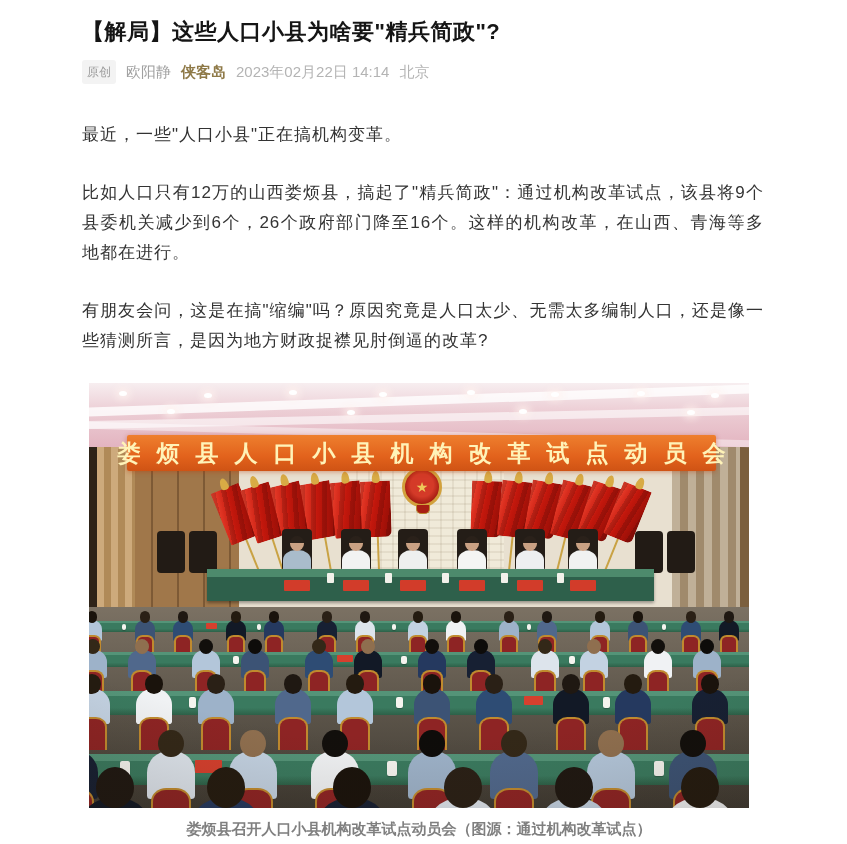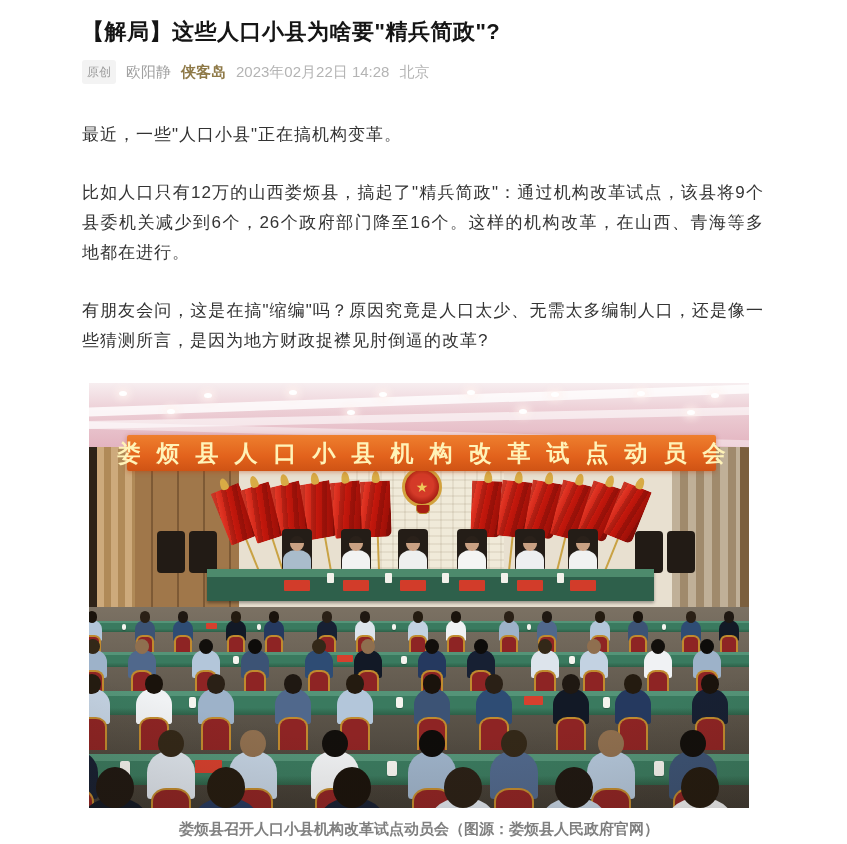--- a/index.html
+++ b/index.html
@@ -120,21 +120,21 @@
 <body>
 
 <div class="content">
 
   <h1 class="title">【解局】这些人口小县为啥要"精兵简政"?</h1>
 
   <div class="byline">
     <span class="badge">原创</span>
     <span class="author">欧阳静</span>
     <span class="account">侠客岛</span>
-    <span class="datetime">2023年02月22日 14:28</span>
+    <span class="datetime">2023年02月22日 14:14</span>
     <span class="location">北京</span>
   </div>
 
   <p>最近，一些"人口小县"正在搞机构变革。</p>
   <p>比如人口只有12万的山西娄烦县，搞起了"精兵简政"：通过机构改革试点，该县将9个县委机关减少到6个，26个政府部门降至16个。这样的机构改革，在山西、青海等多地都在进行。</p>
   <p>有朋友会问，这是在搞"缩编"吗？原因究竟是人口太少、无需太多编制人口，还是像一些猜测所言，是因为地方财政捉襟见肘倒逼的改革?</p>
 
   <figure class="photo">
     <div class="wall"></div>
     <div class="floor"></div>
@@ -550,15 +550,15 @@
           <div class="atorso" style="width: 73.6px; height: 73.6px; left: -36.8px; top: -5.52px; background: rgb(195, 210, 226);"></div>
           <div class="ahead" style="width: 38.64px; height: 41.4px; left: -19.32px; top: -36.8px; background: rgb(31, 24, 18);"></div>
         </div>
         <div class="aseat" style="left: 631px;">
           <div class="atorso" style="width: 73.6px; height: 73.6px; left: -36.8px; top: -5.52px; background: rgb(240, 242, 244);"></div>
           <div class="ahead" style="width: 38.64px; height: 41.4px; left: -19.32px; top: -36.8px; background: rgb(36, 27, 16);"></div>
         </div>
       </div>
     </figure>
 
-  <div class="caption">娄烦县召开人口小县机构改革试点动员会（图源：娄烦县人民政府官网）</div>
+  <div class="caption">娄烦县召开人口小县机构改革试点动员会（图源：通过机构改革试点）</div>
 
 </div>
 
 </body></html>

